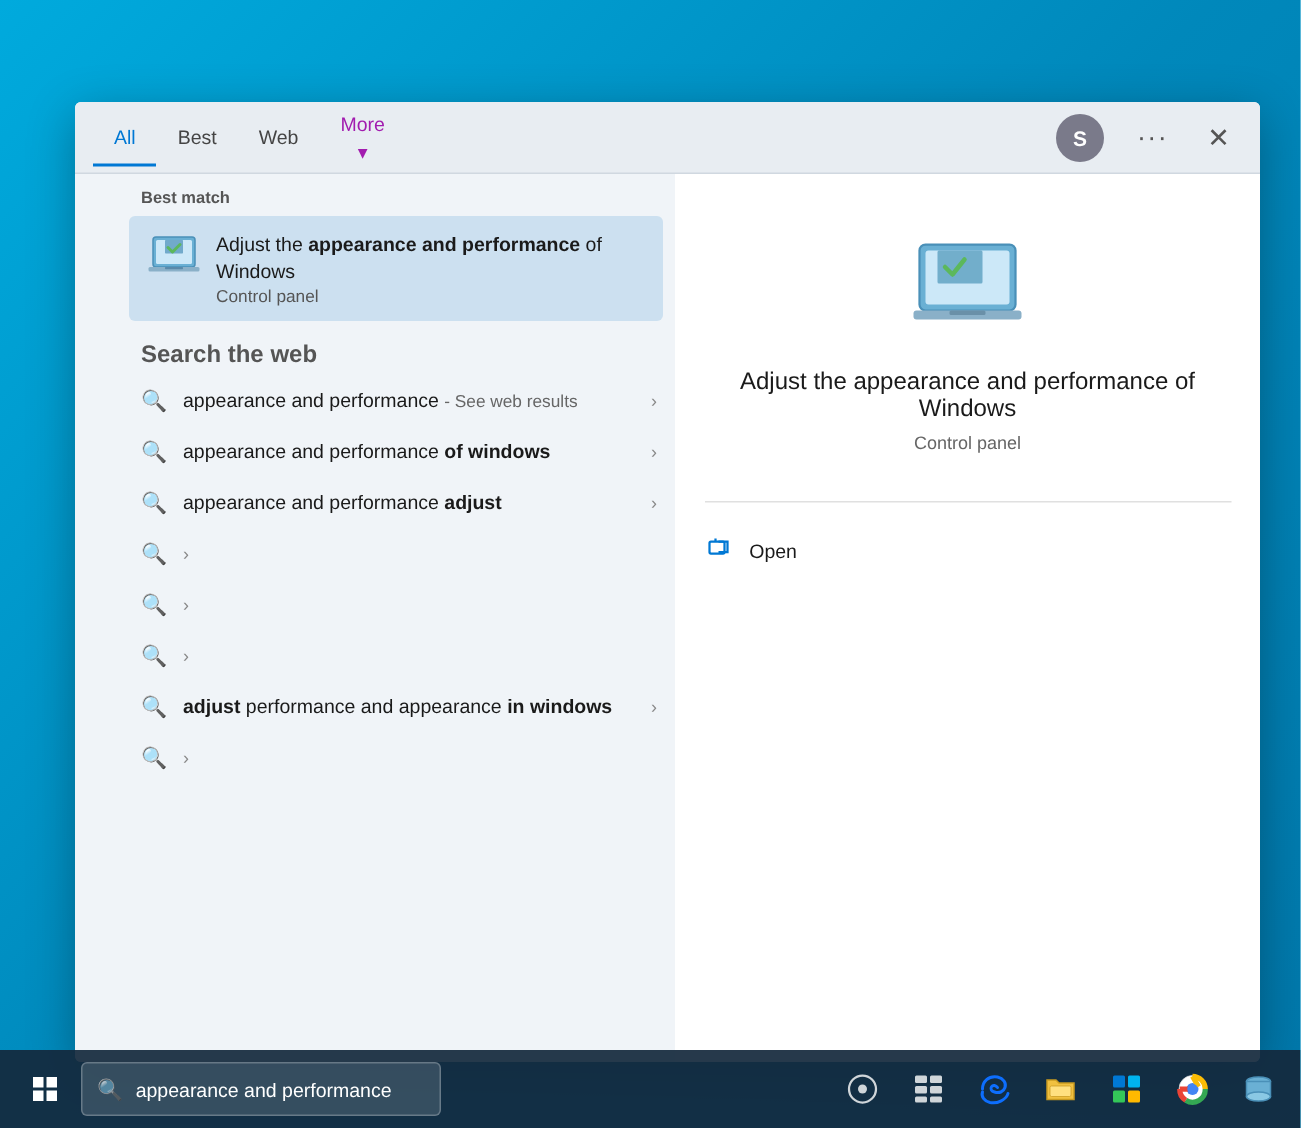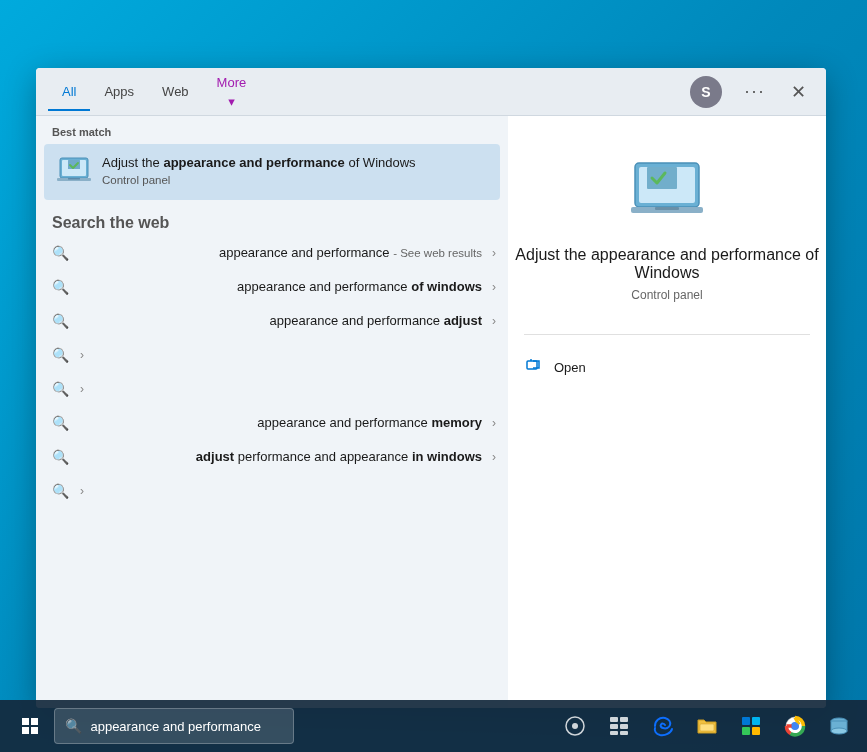--- a/index.html
+++ b/index.html
@@ -17,21 +17,21 @@
       width: 100%;
       height: 100%;
       background: linear-gradient(135deg, #00aadd 0%, #0088bb 50%, #0077aa 100%);
       position: relative;
     }
 
     
     .search-window {
       position: absolute;
       top: 68px;
-      left: 36px;
+      left: 50px;
       width: 790px;
       height: 640px;
       background: #f0f4f8;
       border-radius: 4px;
       box-shadow: 0 8px 32px rgba(0,0,0,0.3);
       display: flex;
       flex-direction: column;
       overflow: hidden;
     }
 
@@ -113,24 +113,25 @@
 
     
     .main-content {
       display: flex;
       flex: 1;
       overflow: hidden;
     }
 
     
     .left-panel {
-      width: 472px;
+      width: 400px;
       background: #f0f4f8;
       flex-shrink: 0;
       overflow-y: auto;
+      padding-left: 28px;
     }
 
     .best-match-label {
       padding: 10px 16px 6px;
       font-size: 11px;
       color: #555;
       font-weight: 600;
       text-transform: none;
     }
 
@@ -201,21 +202,20 @@
       align-items: center;
       justify-content: center;
       font-size: 14px;
     }
 
     .web-item-text {
       flex: 1;
       font-size: 13px;
       color: #1a1a1a;
       line-height: 1.3;
-      text-align: right;
     }
 
     .web-item-text strong {
       font-weight: 700;
     }
 
     .web-item-subtext {
       font-size: 11.5px;
       color: #666;
     }
@@ -358,21 +358,21 @@
 
 <div class="desktop">
 
   <div class="search-window">
 
     <div class="tab-bar">
       <div class="tab-item active">
         <span>All</span>
       </div>
       <div class="tab-item">
-        <span>Apps</span>
+        <span>Best</span>
       </div>
       <div class="tab-item">
         <span>Web</span>
       </div>
       <div class="tab-more">
         <span>More</span>
         <span>▾</span>
       </div>
       <div class="tab-spacer"></div>
       <div class="user-avatar">
@@ -448,23 +448,20 @@
           <div class="chevron">›</div>
         </div>
 
         <div class="web-item">
           <div class="search-icon">🔍</div>
           <div class="chevron">›</div>
         </div>
 
         <div class="web-item">
           <div class="search-icon">🔍</div>
-          <div class="web-item-text">
-            appearance and performance <strong>memory</strong>
-          </div>
           <div class="chevron">›</div>
         </div>
 
         <div class="web-item">
           <div class="search-icon">🔍</div>
           <div class="web-item-text">
             <strong>adjust</strong> performance and appearance <strong>in windows</strong>
           </div>
           <div class="chevron">›</div>
         </div>

